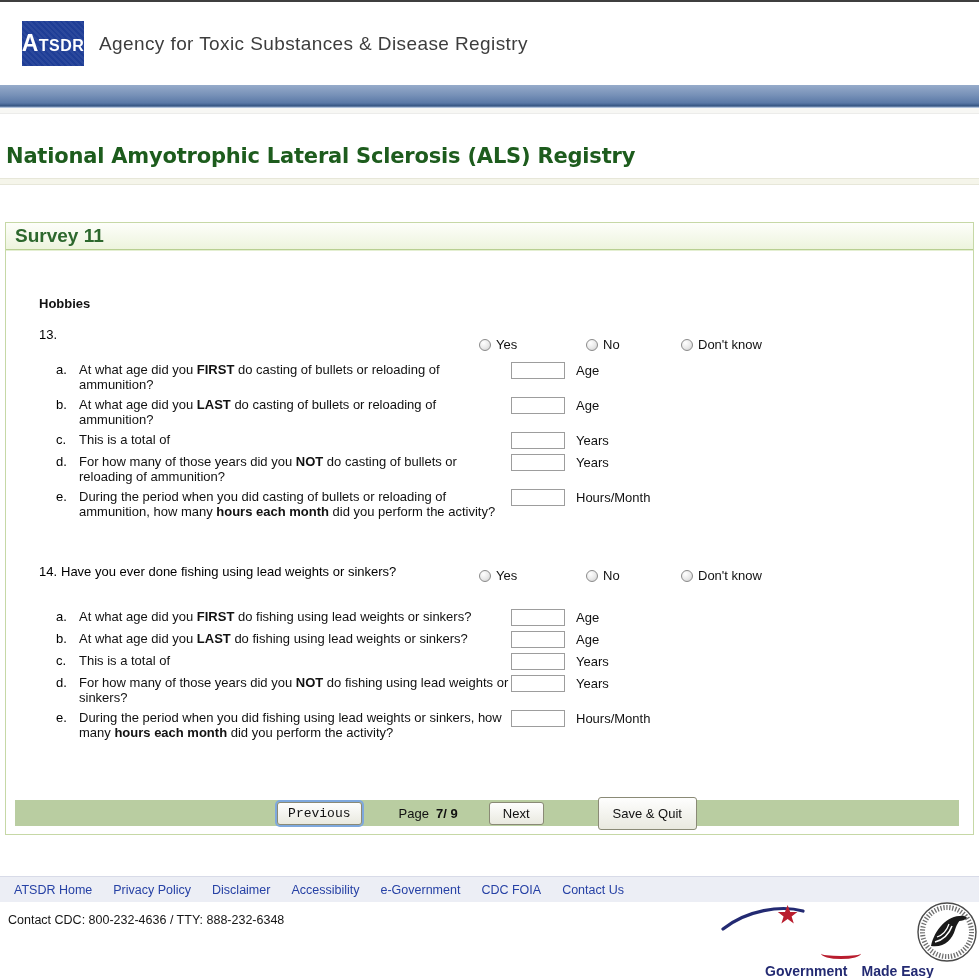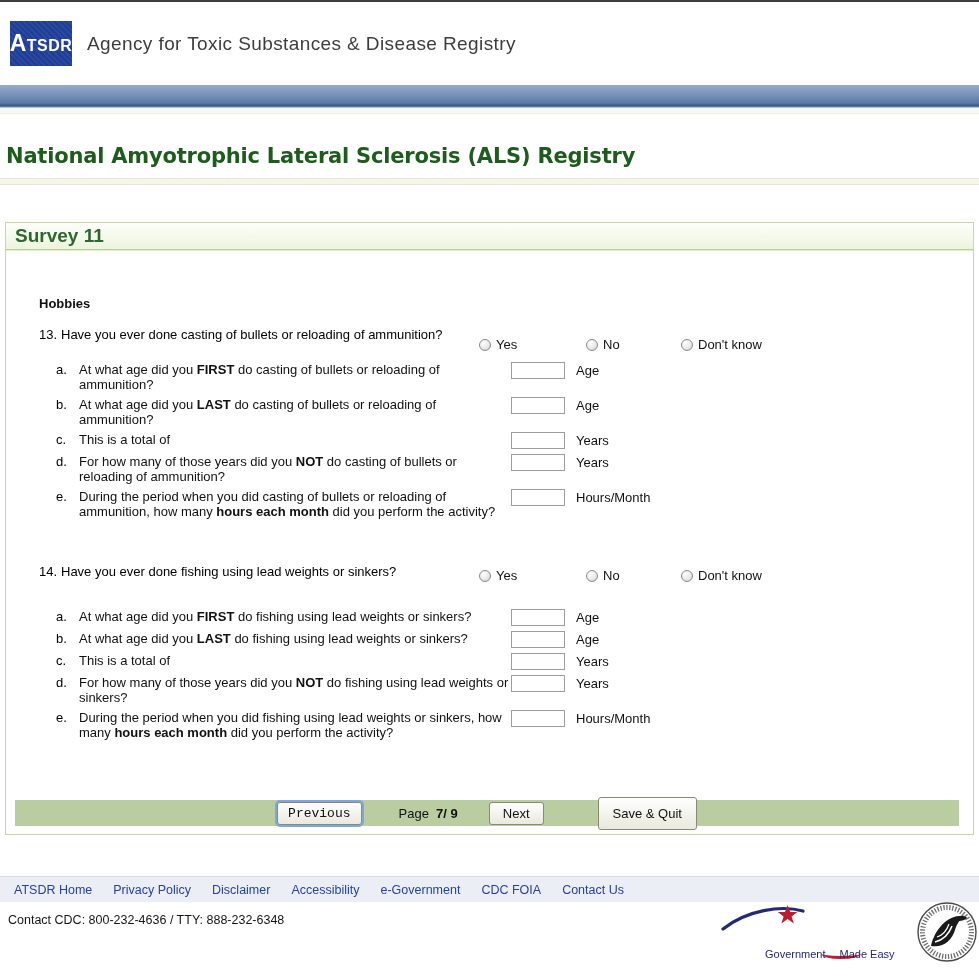--- a/index.html
+++ b/index.html
@@ -4,21 +4,21 @@
 <style>
   * { margin: 0; padding: 0; box-sizing: content-box; }
   html,body { background: #fff; }
   .page {
     width: 979px; height: 978px; position: relative; background: #fff;
     font-family: "Liberation Sans", sans-serif; overflow: hidden;
     margin: 0 auto;
   }
   
   .top-line { height: 2px; background: #3f3f3f; }
-  .masthead { height: 83px; display: flex; align-items: center; padding-left: 10px; background: #fff; }
+  .masthead { height: 83px; display: flex; align-items: center; padding-left: 22px; background: #fff; }
   .logo-box {
     width: 62px; height: 45px; background: #1e3d96; color: #fff;
     display: flex; align-items: center; justify-content: center;
     background-image: repeating-linear-gradient(45deg, rgba(255,255,255,0.06) 0 2px, transparent 2px 4px);
   }
   .logo-text { font-weight: bold; font-size: 16px; letter-spacing: .5px; }
   .logo-text .big-a { font-size: 23px; }
   .agency-name { font-size: 19px; color: #3d3d3d; margin-left: 15px; letter-spacing: .4px; }
   .navbar {
     height: 23px;
@@ -100,21 +100,21 @@
   .footer-link { color: #2641a5; font-size: 12.5px; text-decoration: none; margin-right: 21px; }
   .footer-info { position: relative; height: 69px; padding-top: 11px; font-size: 12.5px; color: #151515; }
   .addr-line { margin: 0 0 8px 8px; }
 
   
   .usagov { position: absolute; right: 82px; top: 2px; width: 172px; height: 60px; }
   .usagov-swoosh { position: absolute; left: -6px; top: -2px; }
   .usagov-text { position: absolute; left: 22px; top: 10px; white-space: nowrap; }
   .usagov-text .usa { color: #232a72; font-size: 35px; font-weight: bold; letter-spacing: -2px; font-family: "Liberation Serif", serif; }
   .usagov-text .gov { color: #b91d2e; font-size: 35px; font-weight: bold; letter-spacing: -1px; font-family: "Liberation Sans", sans-serif; }
-  .usagov-tagline { position: absolute; left: 40px; top: 44px; font-size: 11px; font-weight: normal; white-space: nowrap; }
+  .usagov-tagline { position: absolute; left: 40px; top: 59px; font-size: 14px; font-weight: bold; white-space: nowrap; }
   .usagov-tagline .tag-gov { color: #232a72; margin-right: 14px; }
   .usagov-tagline .tag-easy { color: #232a72; }
   .usagov-underline { position: absolute; left: 96px; top: 44px; width: 40px; height: 8px; border-bottom: 3px solid #b91d2e; border-radius: 0 0 50% 50%; }
 
   .hhs-seal { position: absolute; right: 0px; top: -4px; width: 64px; height: 68px; }
 </style>
 </head>
 <body>
 
 <div class="page">
@@ -136,21 +136,20 @@
     <div class="survey-header">
       <span class="survey-title">Survey 11</span>
     </div>
 
     <div class="survey-content">
       <div class="section-heading">Hobbies</div>
 
       <div class="question">
         <div class="q-main">
           <div class="q-number">13.</div>
-          <div class="q-text">Have you ever done casting of bullets or reloading of ammunition?</div>
           <div class="radios offset-lg">
             <div class="radio-opt w1">
               <span class="radio-circle"></span>
               <span class="radio-label">Yes</span>
             </div>
             <div class="radio-opt w2">
               <span class="radio-circle"></span>
               <span class="radio-label">No</span>
             </div>
             <div class="radio-opt">

